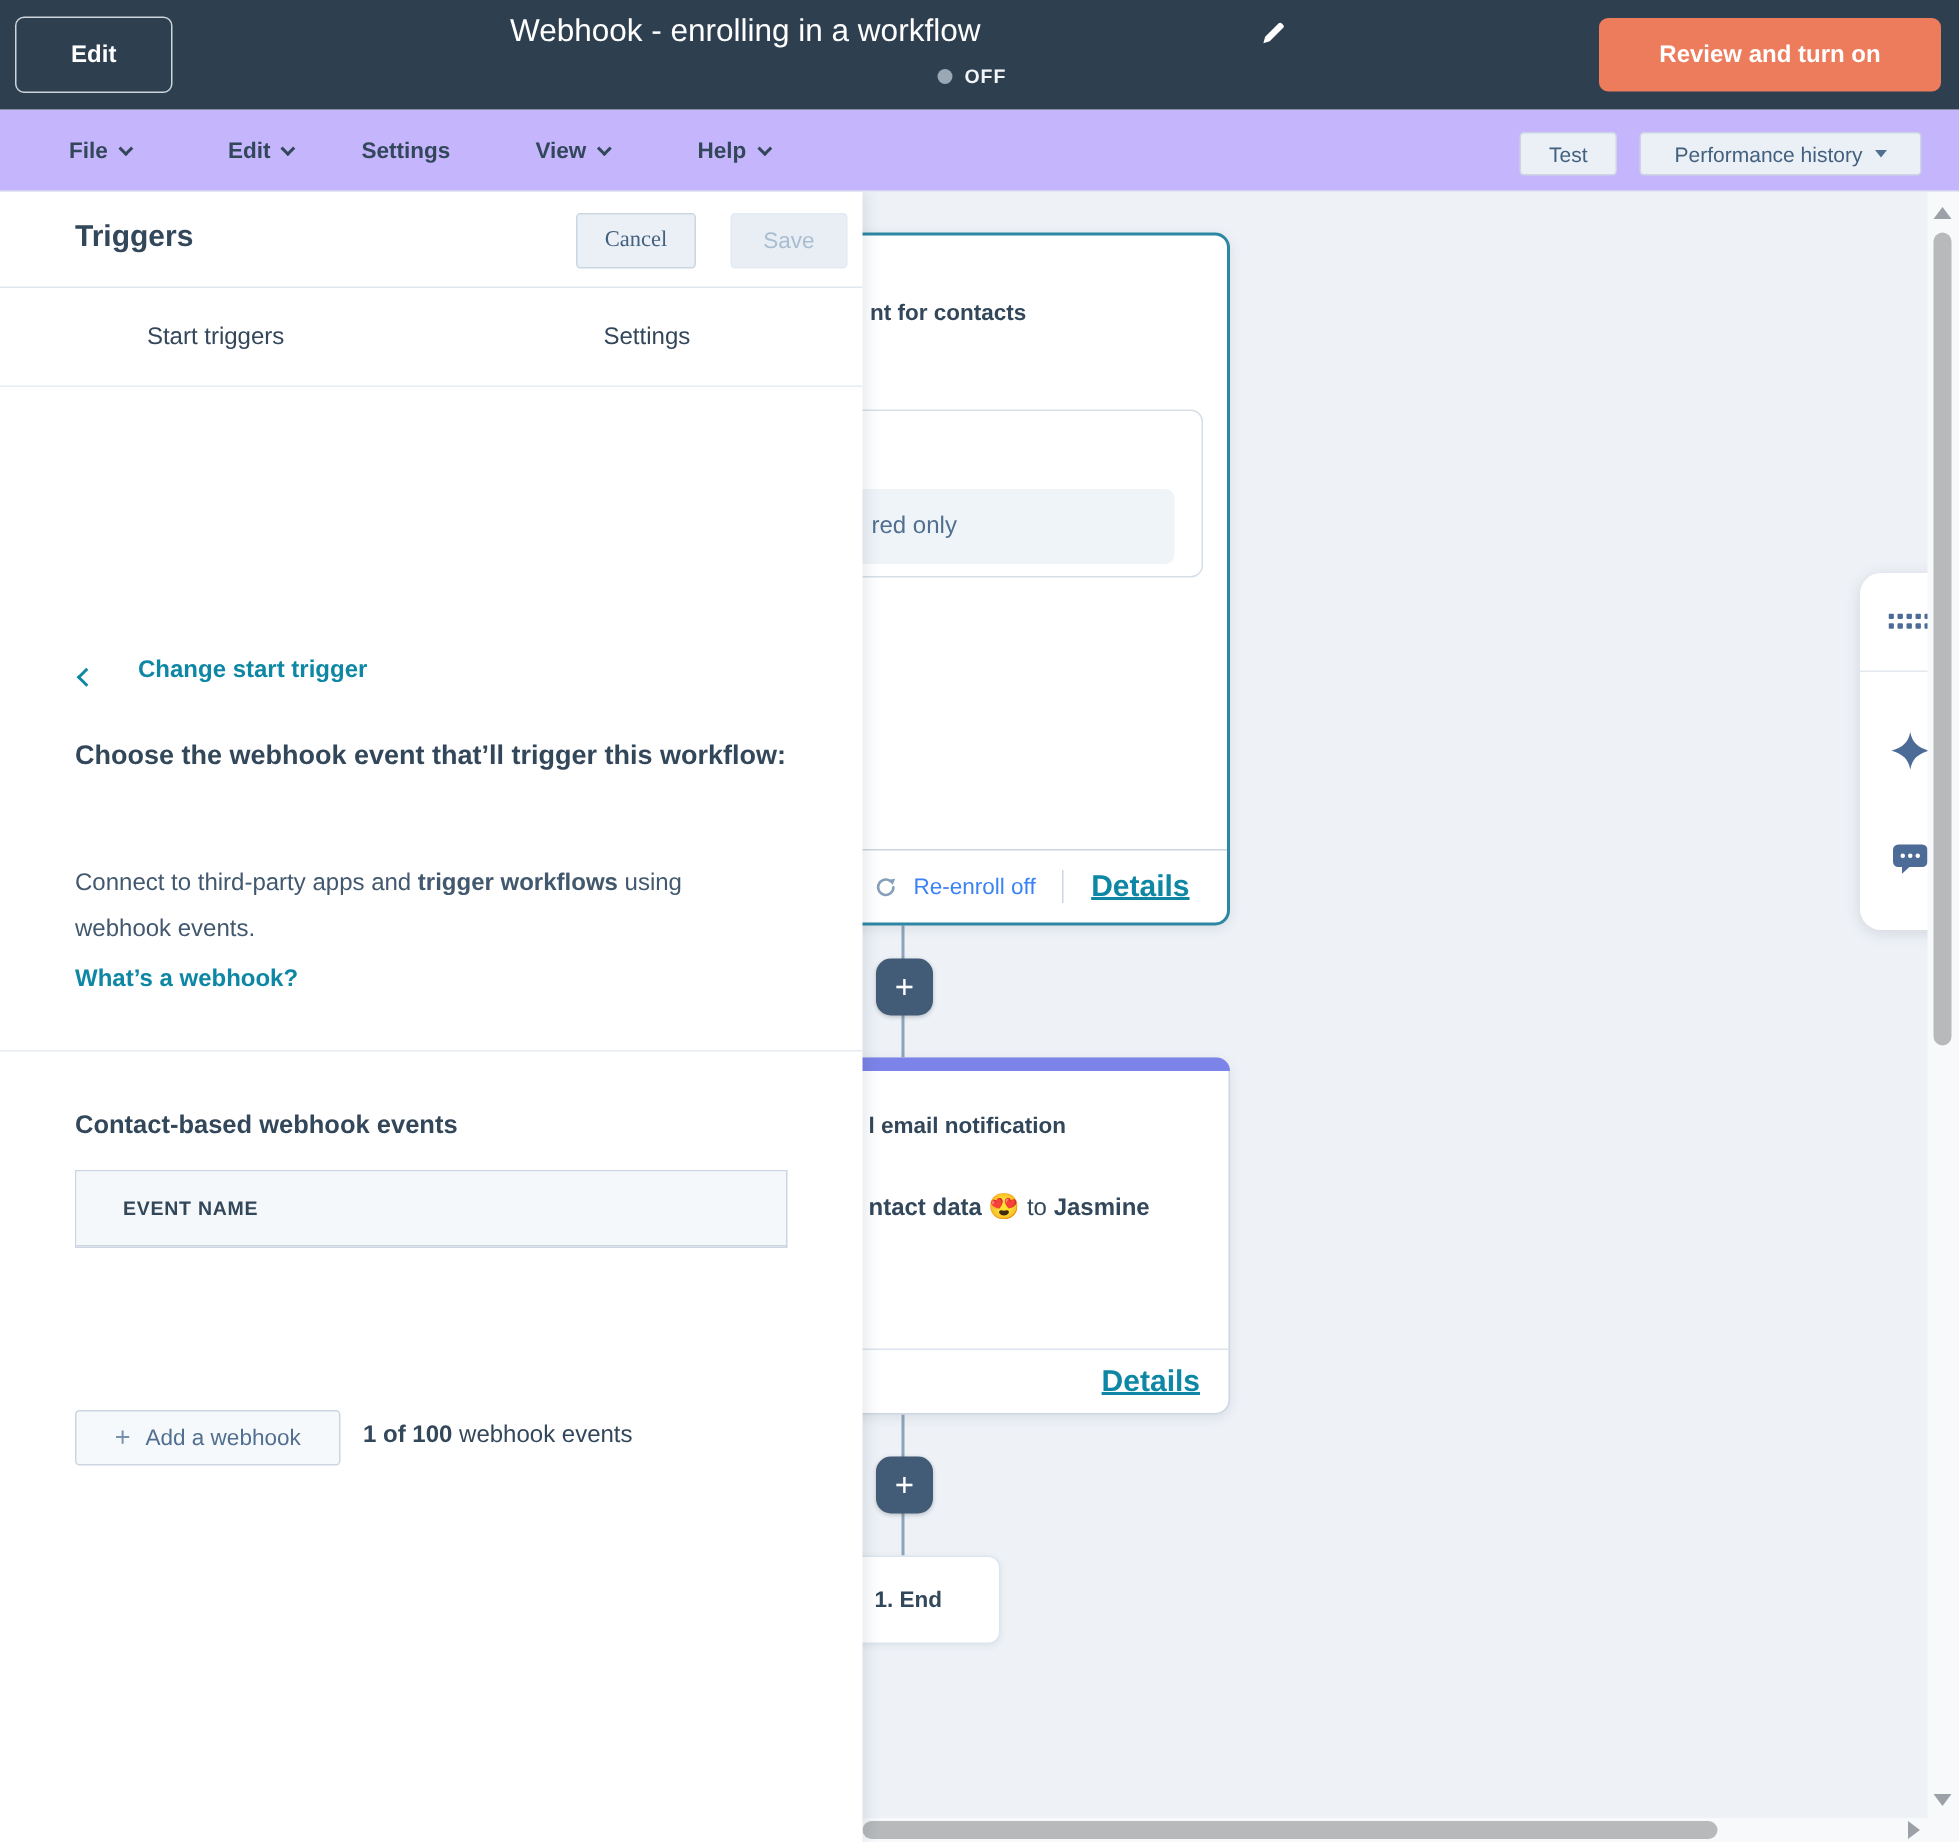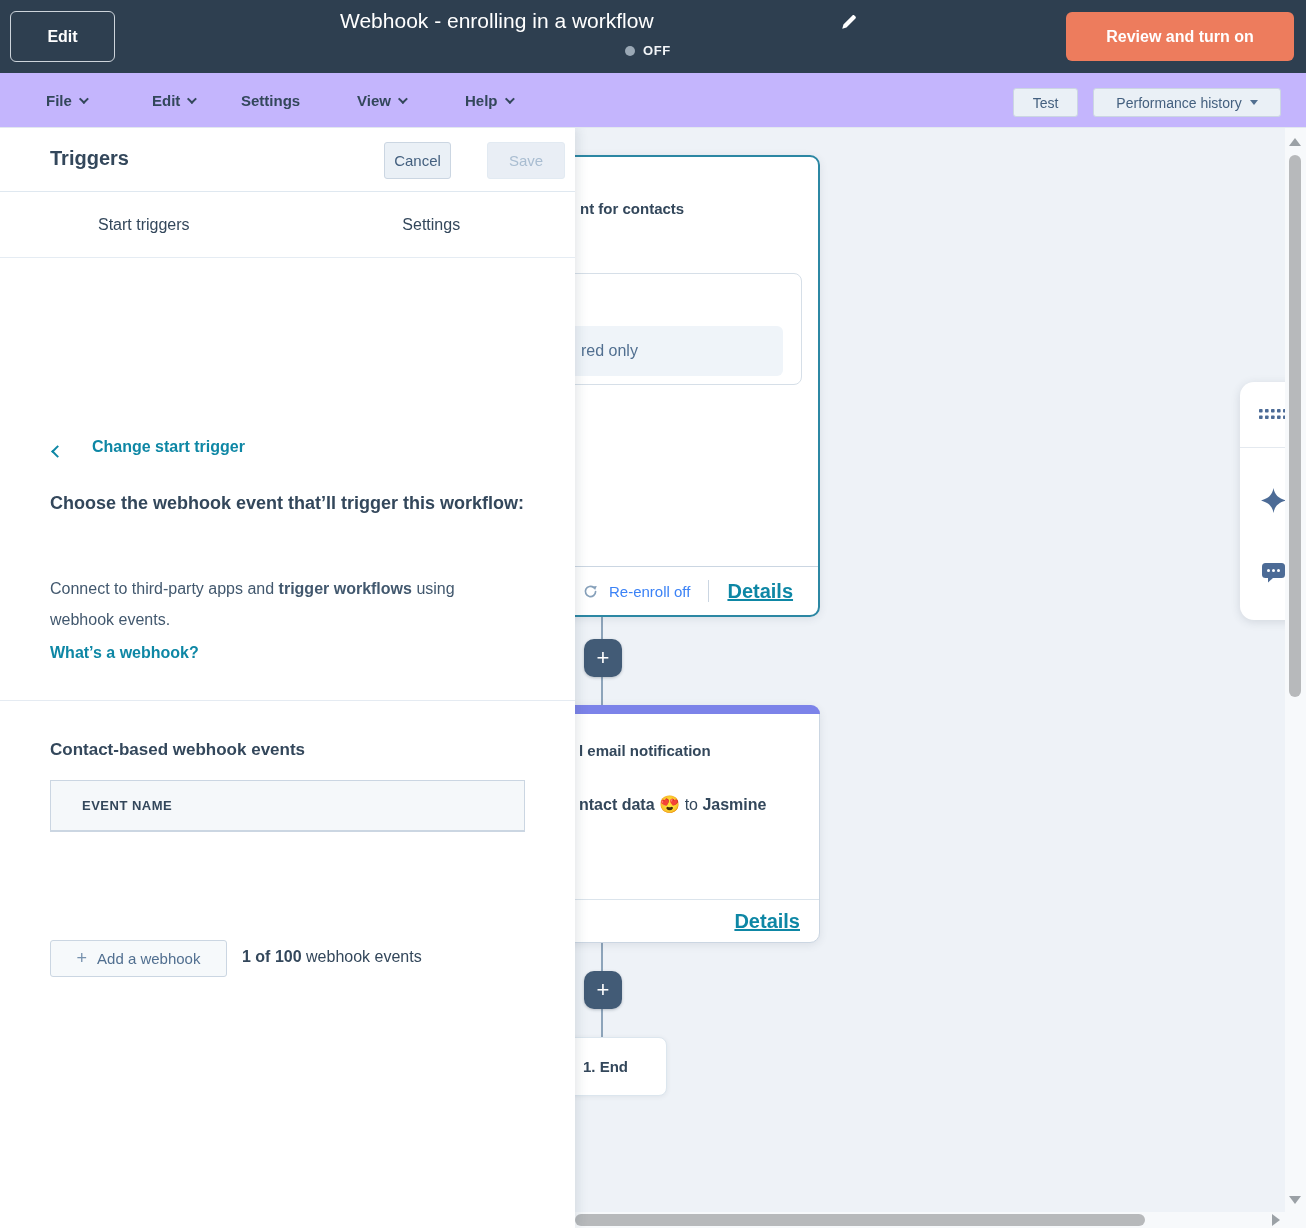--- a/index.html
+++ b/index.html
@@ -62,22 +62,22 @@
   .tri-up { position:absolute; left:4px; top:10px; width:0; height:0; border-left:6px solid transparent; border-right:6px solid transparent; border-bottom:8px solid #9ba1a6; cursor:pointer; }
   .tri-down { position:absolute; left:4px; top:1068px; width:0; height:0; border-left:6px solid transparent; border-right:6px solid transparent; border-top:8px solid #9ba1a6; cursor:pointer; }
   .hscroll { position:absolute; left:575px; top:1084px; width:731px; height:16px; background:#f7f9fb; z-index:6; }
   .hscroll-thumb { position:absolute; left:0; top:2px; width:570px; height:12px; background:#b7b9bb; border-radius:7px; cursor:pointer; }
   .tri-right { position:absolute; left:697px; top:2px; width:0; height:0; border-top:6px solid transparent; border-bottom:6px solid transparent; border-left:8px solid #9ba1a6; cursor:pointer; }
 
   
   .panel { position:absolute; left:0; top:128px; width:575px; height:1100px; background:#fff; z-index:10; box-shadow:3px 0 10px rgba(45,62,80,.12); }
   .panel-header { position:relative; height:64px; border-bottom:1px solid #dfe8f0; }
   .panel-title { position:absolute; left:50px; top:19px; font-size:20px; font-weight:700; color:#33475b; }
-  .cancel-btn { position:absolute; left:384px; top:14px; width:67px; height:37px; background:#eaf0f6; border:1px solid #cbd6e2;
-    border-radius:3px; color:#44607f; font-size:15px; font-family:Liberation Sans, sans-serif; cursor:pointer; }
+  .cancel-btn { position:absolute; left:384px; top:14px; width:80px; height:37px; background:#eaf0f6; border:1px solid #cbd6e2;
+    border-radius:3px; color:#44607f; font-size:15px; font-family:Liberation Serif, serif; cursor:pointer; }
   .save-btn { position:absolute; left:487px; top:14px; width:78px; height:37px; background:#e9eef5; border:1px solid #e2eaf2;
     border-radius:3px; color:#a9bdd1; font-size:15px; font-family:inherit; cursor:default; }
   .panel-tabs { display:flex; height:66px; border-bottom:1px solid #e5ecf3; }
   .panel-tab { flex:1; display:flex; align-items:center; justify-content:center; font-size:16px; color:#33475b; cursor:pointer; }
   .change-link-row { position:absolute; left:53px; top:310px; display:flex; align-items:flex-end; gap:30px; cursor:pointer; }
   .chev-left { width:9px; height:9px; border-left:2px solid #0e87a5; border-bottom:2px solid #0e87a5; transform:rotate(45deg); }
   .teal-link { color:#0e87a5; font-weight:700; font-size:16px; }
   .panel-heading { position:absolute; left:50px; top:362px; width:480px; font-size:18px; font-weight:700; color:#33475b; line-height:27px; }
   .panel-intro { position:absolute; left:50px; top:445px; width:450px; font-size:16px; color:#42586e; line-height:31px; }
   .webhook-link { position:absolute; left:50px; top:516px; font-size:16px; cursor:pointer; }

